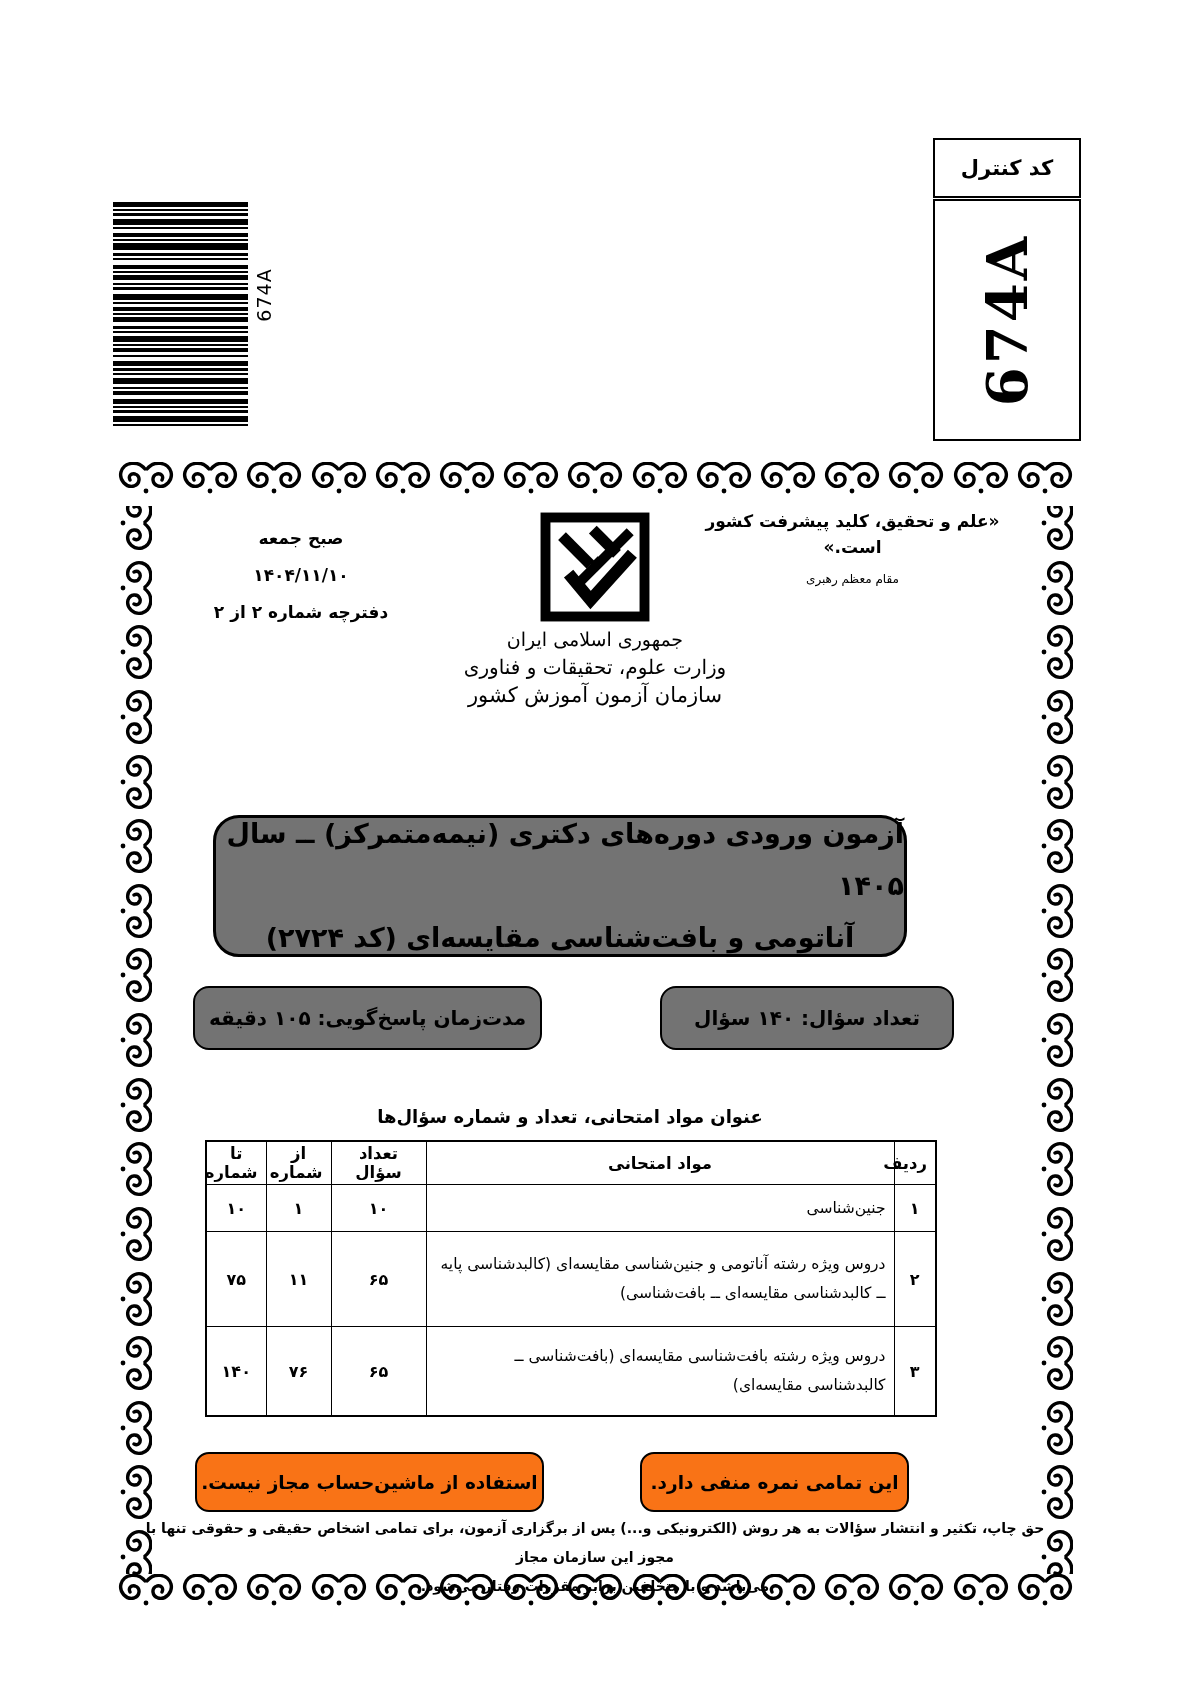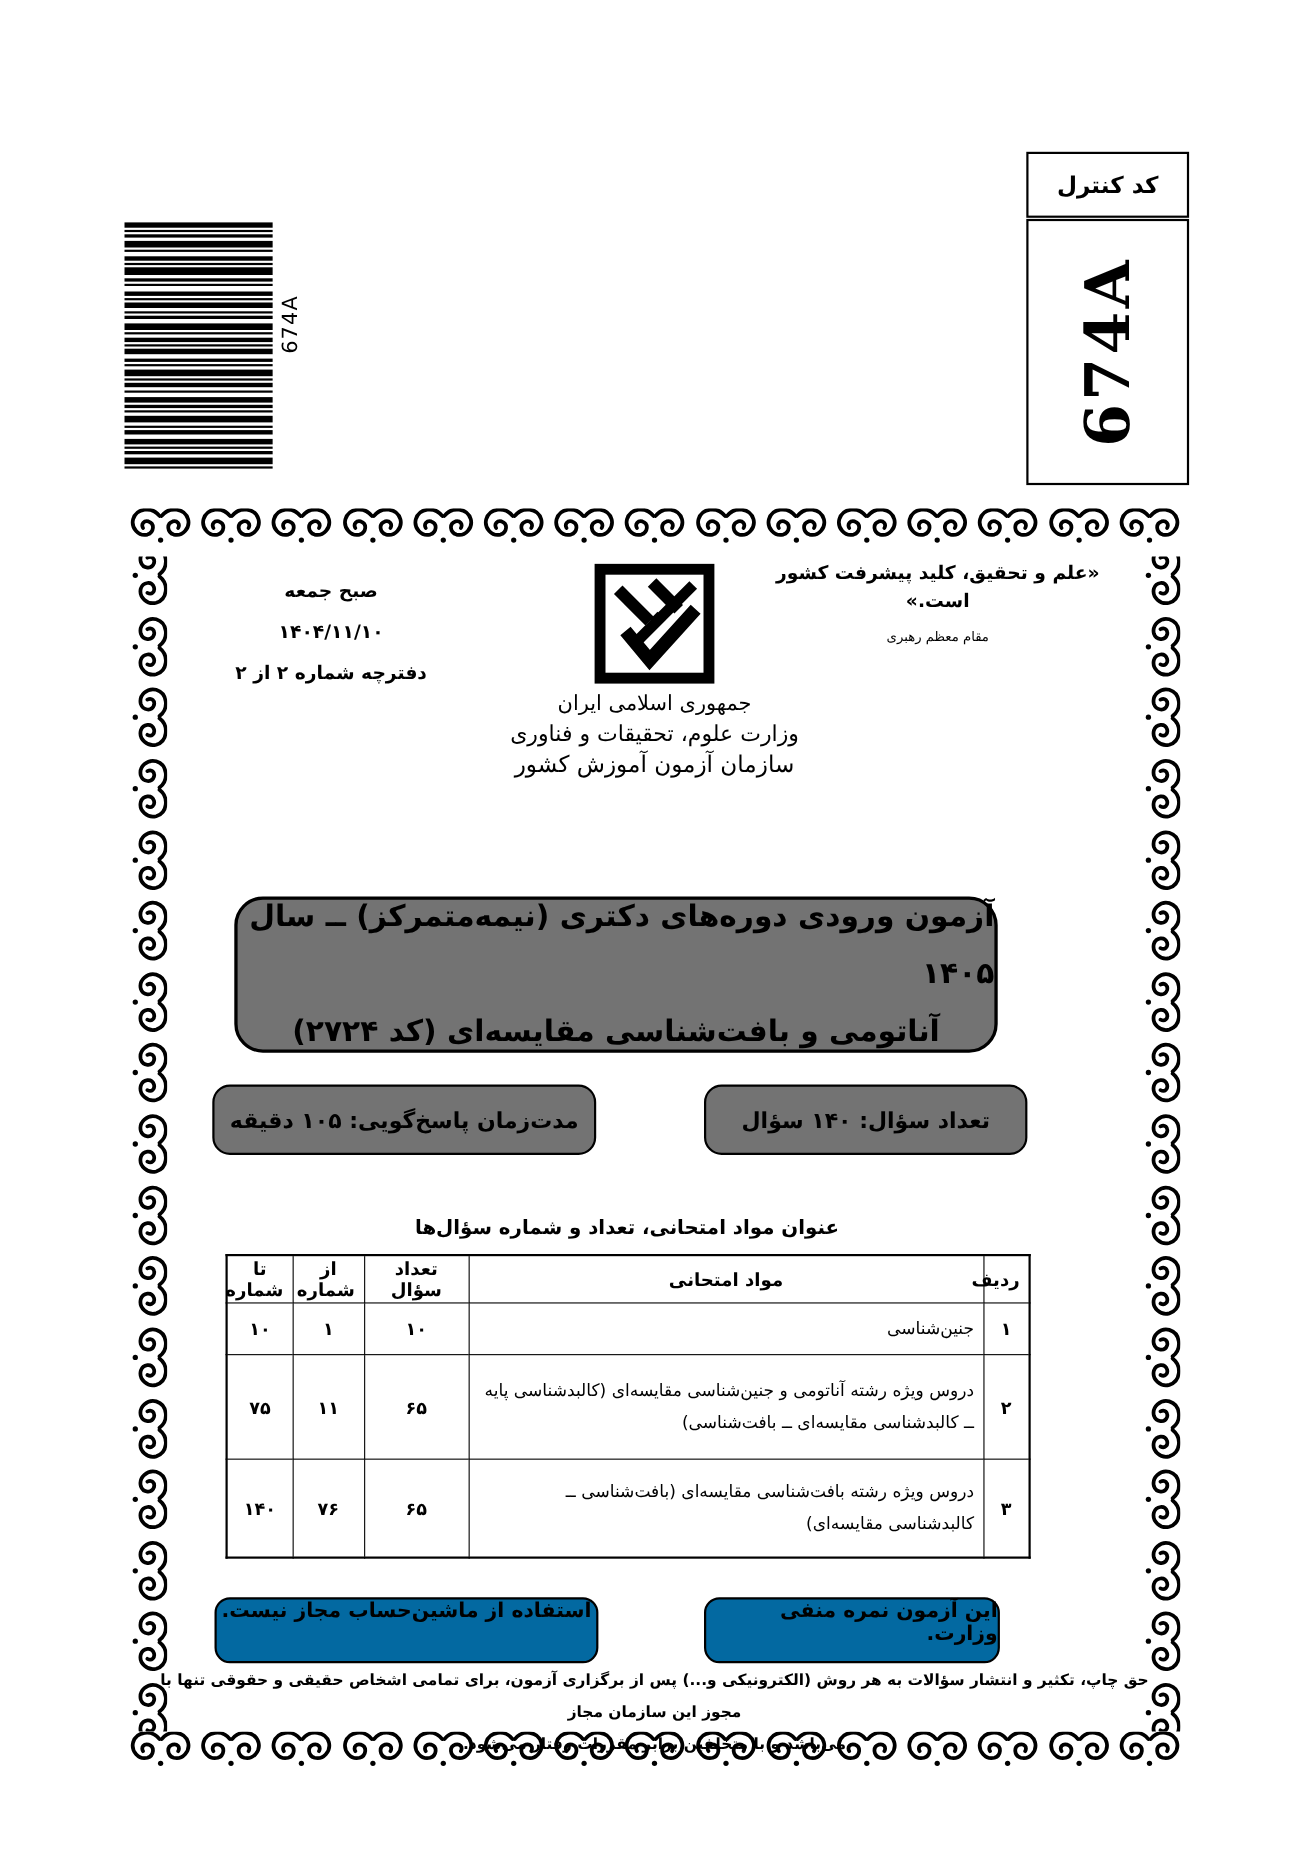--- a/index.html
+++ b/index.html
@@ -45,38 +45,38 @@
   .quote .q2{font-size:12px;margin-top:12px;}
 
   
   .gray-box{background:#737373;border:3px solid #000;border-radius:26px;}
   .title-box{left:213px;top:815px;width:688px;height:136px;display:flex;flex-direction:column;
              align-items:center;justify-content:center;}
   .title-box div{font-weight:bold;font-size:27px;line-height:52px;}
   .info-box{top:986px;height:60px;border-radius:16px;border-width:2.5px;
             display:flex;align-items:center;justify-content:center;font-weight:bold;font-size:20px;}
   .dur-box{left:193px;width:345px;}
-  .cnt-box{left:640px;width:290px;}
+  .cnt-box{left:660px;width:290px;}
 
   
   .tbl-title{left:205px;top:1106px;width:730px;font-weight:bold;font-size:18px;}
   .tbl-wrap{left:205px;top:1140px;width:730px;}
   table.exam{border-collapse:collapse;width:730px;table-layout:fixed;direction:rtl;}
   table.exam th,table.exam td{border:1.6px solid #000;padding:2px 8px;}
   table.exam{border:2.5px solid #000;}
   table.exam th{font-size:16.5px;font-weight:bold;height:36px;margin-top:12px;}
   td.num{text-align:center;font-weight:bold;font-size:16px;}
   td.subj{text-align:right;font-size:15.5px;line-height:1.85;padding:4px 12px;}
   tr.r1 td{height:42px;}
   tr.r2 td{height:90px;}
   tr.r3 td{height:84px;}
 
   
-  .notice{top:1452px;height:56px;background:#0369a1;border:2.5px solid #000;border-radius:14px;
-          display:flex;justify-content:center;font-weight:bold;font-size:18.5px;}
+  .notice{top:1452px;height:56px;background:#f97316;border:2.5px solid #000;border-radius:14px;
+          display:flex;align-items:center;justify-content:center;font-weight:bold;font-size:18.5px;}
   .calc-box{left:195px;width:345px;}
   .neg-box{left:640px;width:265px;}
   .footer{left:145px;top:1514px;width:900px;font-weight:bold;font-size:14px;line-height:29px;}
 </style>
 </head>
 <body>
 
 <div class="page">
 
   <div class="abs barcode" id="barcode">
@@ -535,21 +535,21 @@
         <td class="num">۱۴۰</td>
       </tr>
     </tbody>
       </table>
   </div>
 
   <div class="abs notice calc-box rtl">
     <span>استفاده از ماشین‌حساب مجاز نیست.</span>
   </div>
   <div class="abs notice neg-box rtl">
-    <span>این آزمون نمره منفی وزارت.</span>
+    <span>این تمامی نمره منفی دارد.</span>
   </div>
 
   <div class="abs footer rtl center">
     <div>حق چاپ، تکثیر و انتشار سؤالات به هر روش (الکترونیکی و...) پس از برگزاری آزمون، برای تمامی اشخاص حقیقی و حقوقی تنها با مجوز این سازمان مجاز</div>
     <div>می‌باشد و با متخلفین برابر مقررات رفتار می‌شود.</div>
   </div>
 
 </div>
 
 </body></html>

